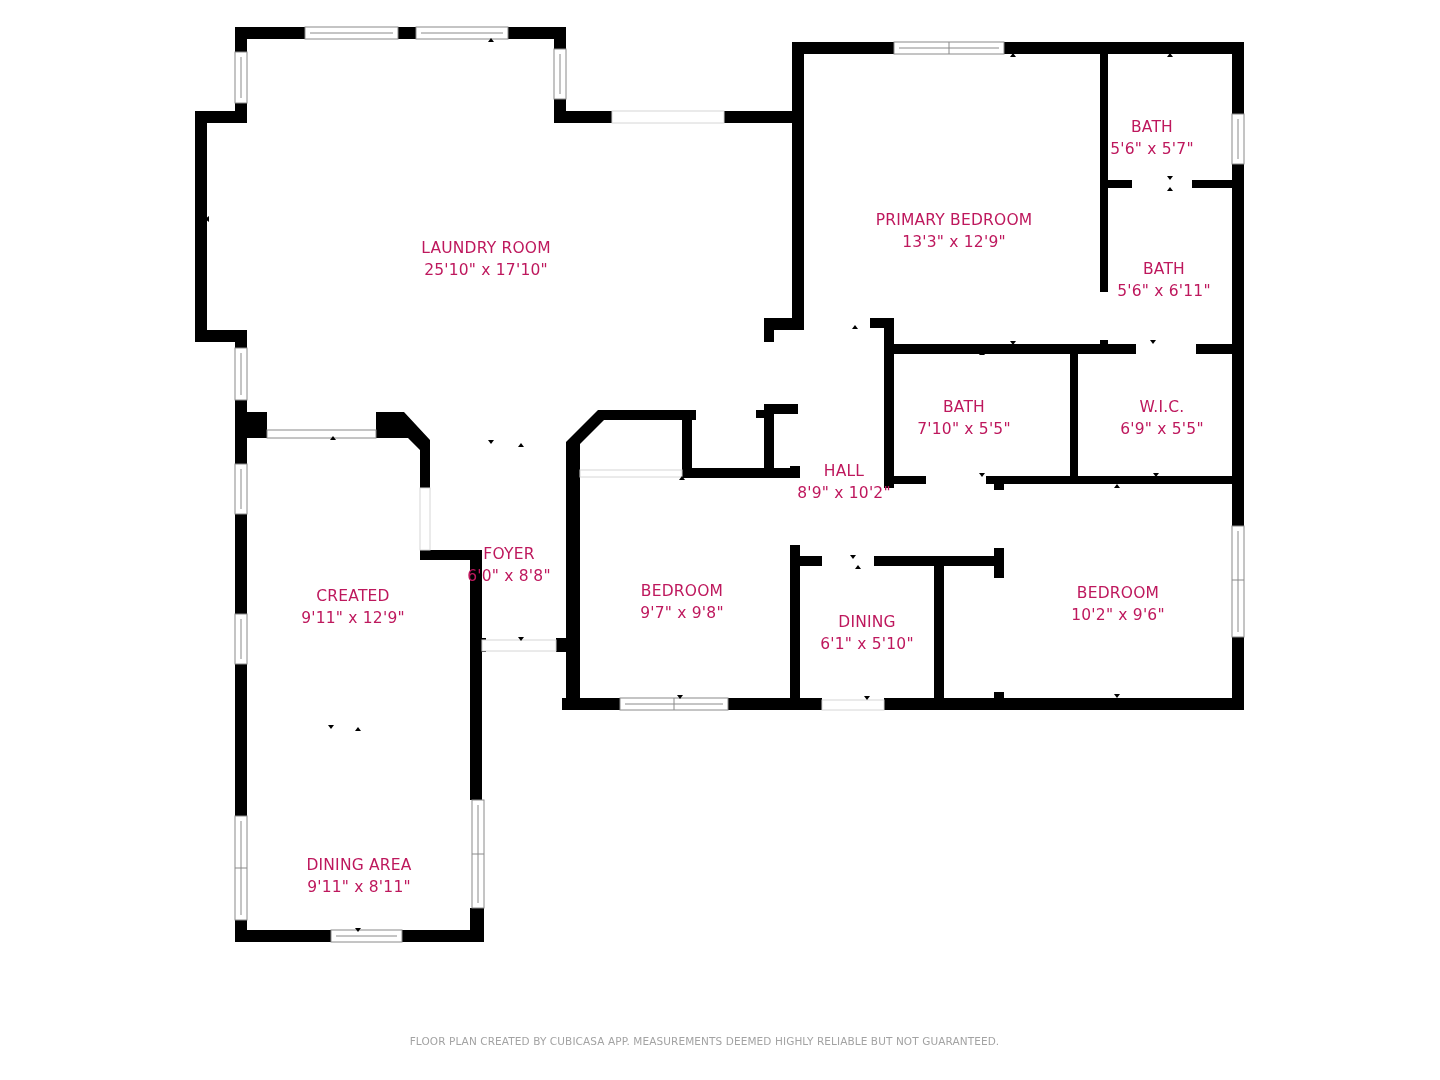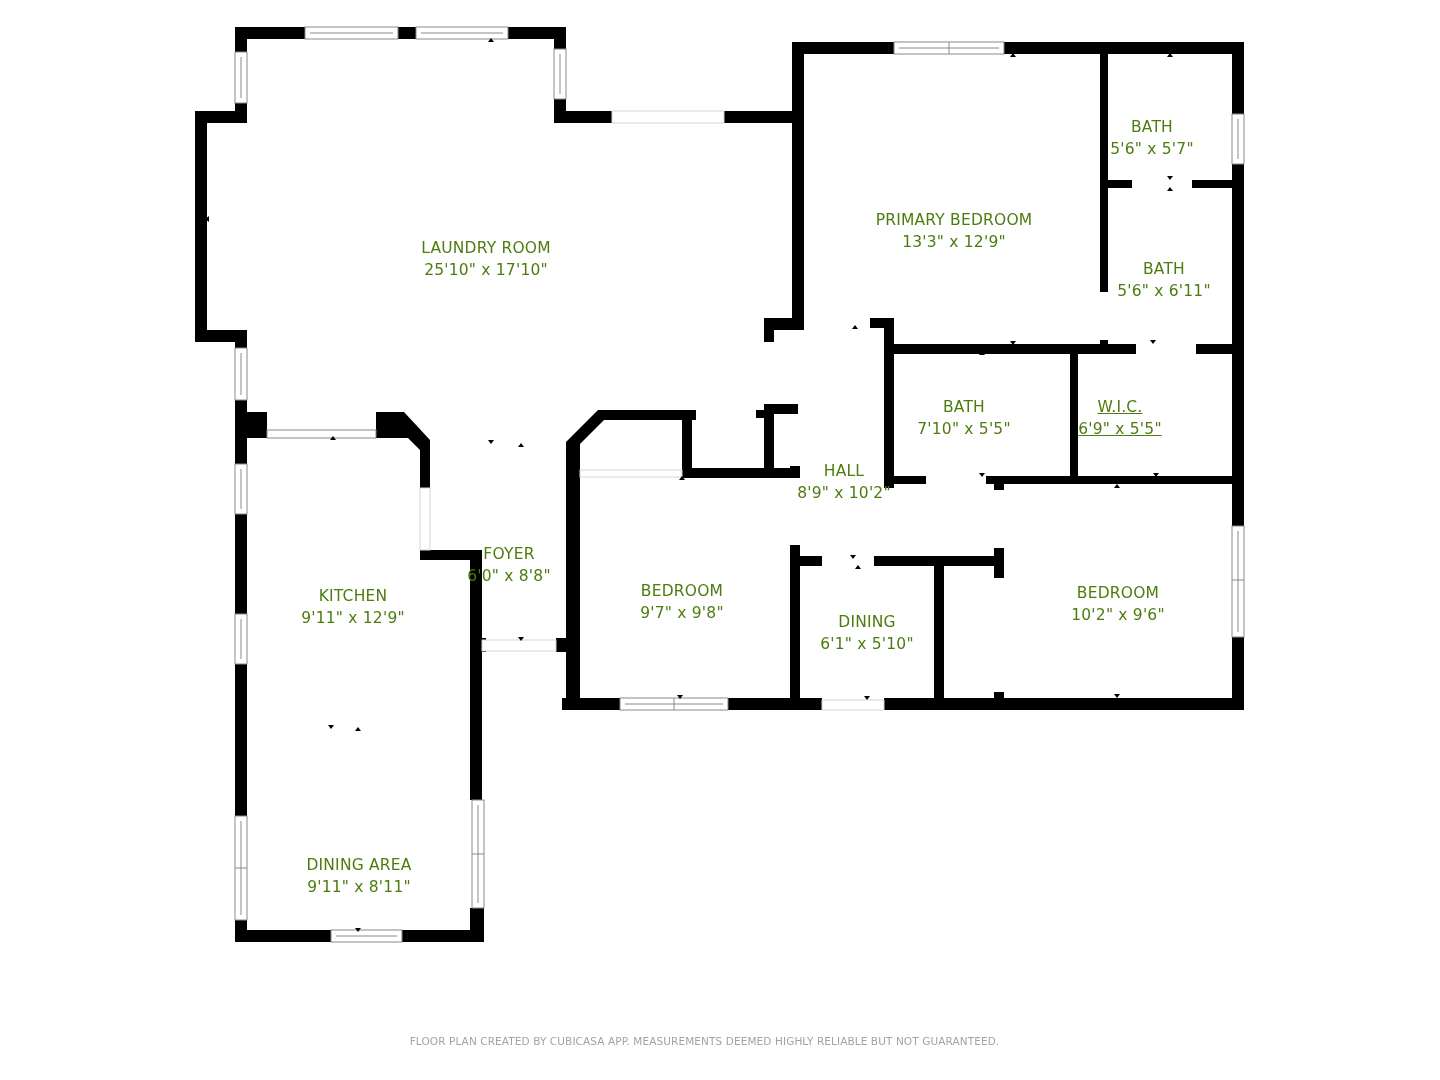--- a/index.html
+++ b/index.html
@@ -3,21 +3,21 @@
 <meta charset="utf-8">
 <style>
   html, body { margin: 0; padding: 0; background: #ffffff; }
   body { width: 1440px; height: 1080px; position: relative; overflow: hidden; font-family: "DejaVu Sans", sans-serif; }
   #plan { position: absolute; left: 0; top: 0; width: 1440px; height: 1080px; }
   .wall { fill: #000000; }
   .win { fill: #ffffff; stroke: #8a8a8a; stroke-width: 1; }
   .winline { stroke: #8a8a8a; stroke-width: 1; fill: none; }
   .opening { fill: #ffffff; stroke: #d6d6d6; stroke-width: 1; }
   .mark { fill: #000000; }
-  .label { position: absolute; transform: translateX(-50%); text-align: center; color: #4d7c0f; font-size: 15.5px; line-height: 22px; white-space: nowrap; letter-spacing: 0.2px; }
+  .label { position: absolute; transform: translateX(-50%); text-align: center; color: #be185d; font-size: 15.5px; line-height: 22px; white-space: nowrap; letter-spacing: 0.2px; }
   .label .name, .label .dim { display: block; }
   #footer { position: absolute; left: 0; width: 1409px; top: 1035px; text-align: center; color: #a3a3a3; font-size: 10.5px; letter-spacing: 0.1px; }
 </style>
 </head>
 <body>
 
 <svg id="plan" viewBox="0 0 1440 1080" xmlns="http://www.w3.org/2000/svg">
   <g>
 
     <rect class="wall" x="235" y="27" width="70" height="12"></rect>
@@ -196,34 +196,34 @@
       <span class="dim">5'6" x 5'7"</span>
     </div>
   <div class="label" style="left:1164px;top:258px;">
       <span class="name">BATH</span>
       <span class="dim">5'6" x 6'11"</span>
     </div>
   <div class="label" style="left:964px;top:396px;">
       <span class="name">BATH</span>
       <span class="dim">7'10" x 5'5"</span>
     </div>
-  <div class="label" style="left:1120px;top:396px;text-decoration:underline;">
+  <div class="label" style="left:1162px;top:396px;">
       <span class="name">W.I.C.</span>
       <span class="dim">6'9" x 5'5"</span>
     </div>
   <div class="label" style="left:844px;top:460px;">
       <span class="name">HALL</span>
       <span class="dim">8'9" x 10'2"</span>
     </div>
   <div class="label" style="left:509px;top:495px;margin-top:48px;">
       <span class="name">FOYER</span>
       <span class="dim">6'0" x 8'8"</span>
     </div>
   <div class="label" style="left:353px;top:585px;">
-      <span class="name">KITCHEN</span>
+      <span class="name">CREATED</span>
       <span class="dim">9'11" x 12'9"</span>
     </div>
   <div class="label" style="left:682px;top:580px;">
       <span class="name">BEDROOM</span>
       <span class="dim">9'7" x 9'8"</span>
     </div>
   <div class="label" style="left:867px;top:611px;">
       <span class="name">DINING</span>
       <span class="dim">6'1" x 5'10"</span>
     </div>

